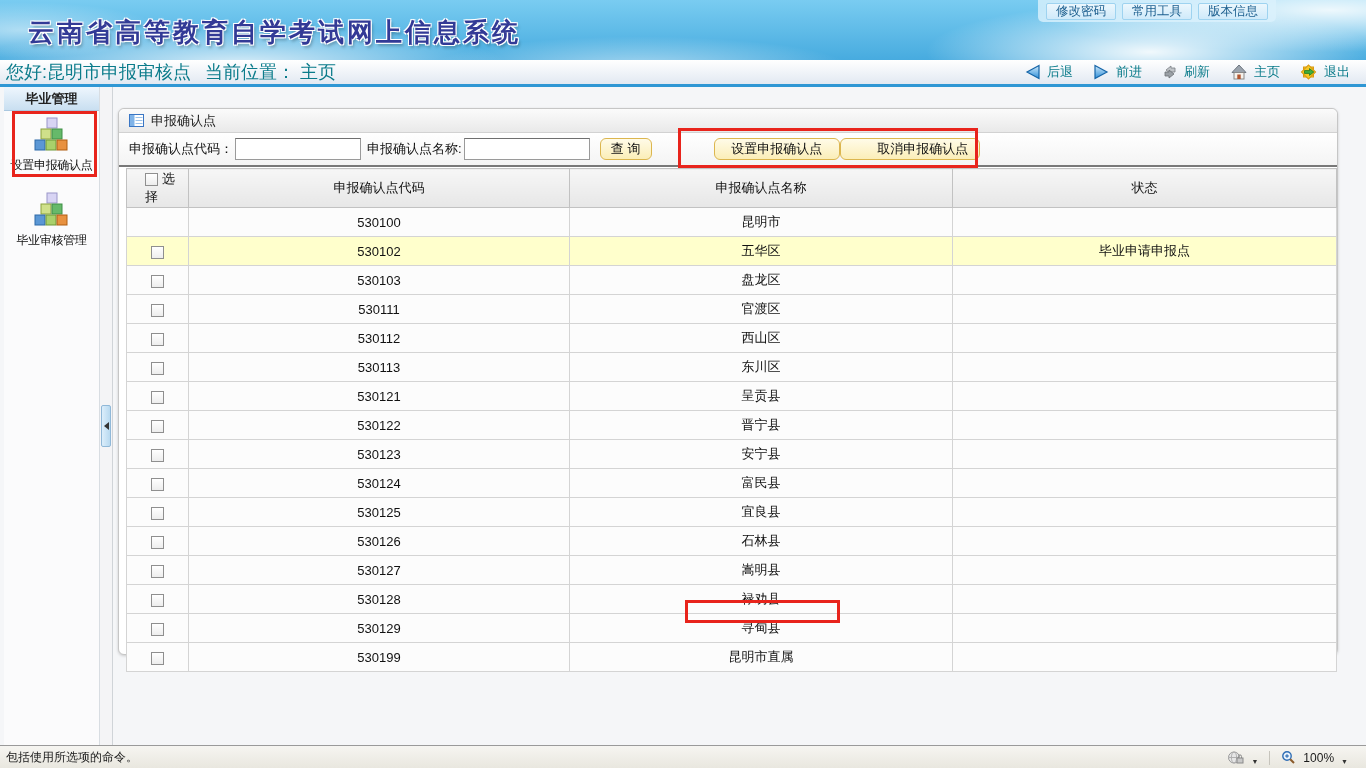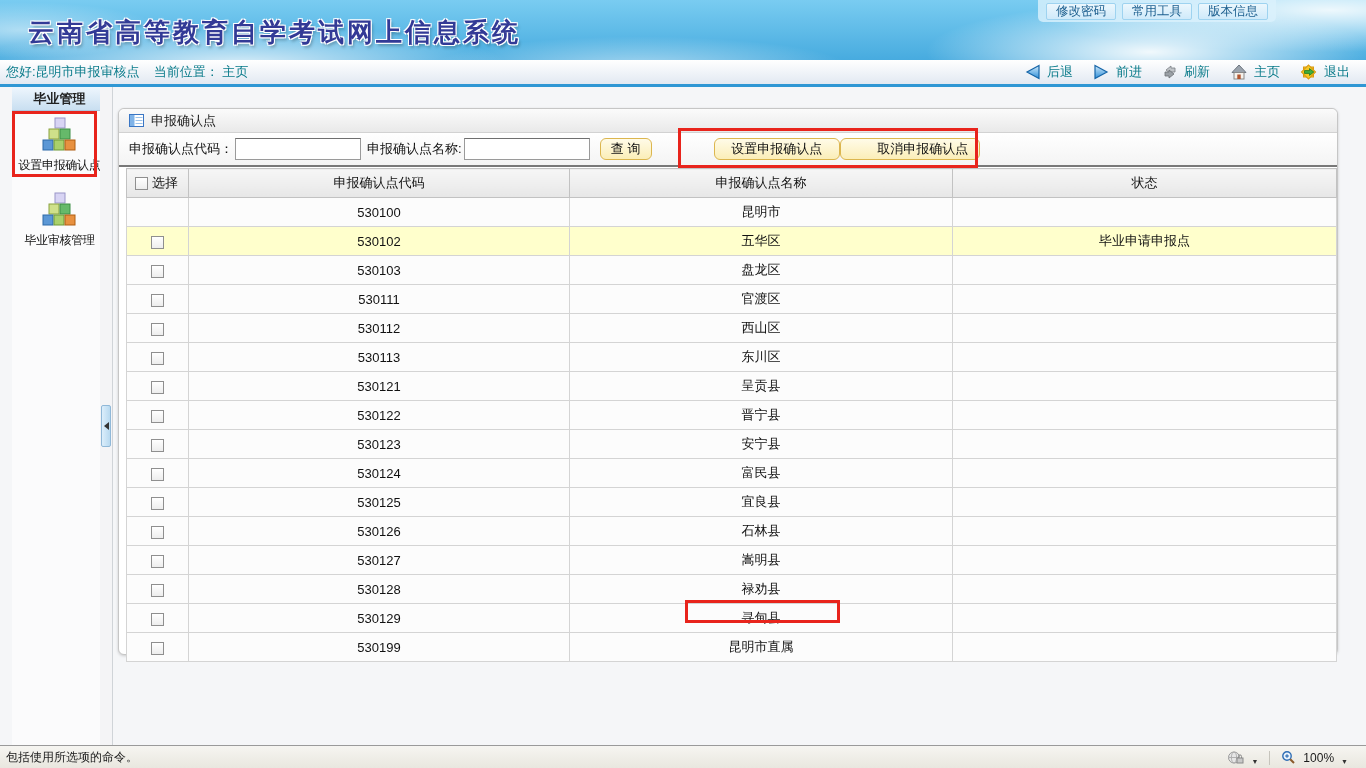--- a/index.html
+++ b/index.html
@@ -20,26 +20,26 @@
     text-shadow:-1px -1px 0 #fff,1px -1px 0 #fff,-1px 1px 0 #fff,1px 1px 0 #fff,2px 3px 3px rgba(0,0,0,.25);}
   .topstrip{position:absolute;left:1038px;top:0;height:22px;display:flex;align-items:center;gap:6px;
     background:rgba(219,241,252,.8);padding:0 8px;border-radius:0 0 5px 5px;}
   .topbtn{height:17px;padding:0 9px;font-size:12.5px;line-height:15px;color:#1b5e8e;cursor:pointer;
     background:linear-gradient(#ecf7fd,#cfeafa);border:1px solid #9ed3f0;border-radius:2px;font-family:inherit;}
 
   
   .toolbar{position:absolute;left:0;top:60px;width:1366px;height:27px;box-sizing:border-box;
     background:linear-gradient(#ffffff,#e2e9f2);border-bottom:3px solid #2f97d4;
     display:flex;align-items:center;justify-content:space-between;padding:0 16px 0 6px;}
-  .greet{font-size:13px;color:#0a7b8a;display:flex;gap:14px;white-space:nowrap;}
+  .greet{font-size:18px;color:#0a7b8a;display:flex;gap:14px;white-space:nowrap;}
   .nav{display:flex;align-items:center;}
   .navitem{display:flex;align-items:center;gap:6px;font-size:13px;color:#0a7b8a;cursor:pointer;margin-left:20px;}
 
   
-  .sidebar{position:absolute;left:12px;top:87px;width:96px;height:658px;box-sizing:border-box;
+  .sidebar{position:absolute;left:4px;top:87px;width:96px;height:658px;box-sizing:border-box;
     background:#fbfbfc;border-right:1px solid #d8dde2;}
   .side-header{height:23px;line-height:23px;text-align:center;font-size:13px;font-weight:bold;color:#222;
     background:linear-gradient(#eef6fd,#c9dff1);border-bottom:1px solid #aac8e0;}
   .side-item{margin-top:6px;text-align:center;cursor:pointer;}
   .side-item + .side-item{margin-top:18px;}
   .side-label{font-size:12px;color:#111;margin-top:2px;letter-spacing:-0.3px;white-space:nowrap;}
 
   
   .splitter{position:absolute;left:100px;top:87px;width:13px;height:658px;box-sizing:border-box;
     background:#f4f4f6;border-right:1px solid #d0d4d8;}
@@ -63,21 +63,21 @@
     font-size:13px;color:#111;cursor:pointer;font-family:inherit;white-space:nowrap;}
   .qbtn{width:52px;margin-left:4px;}
   .abtn1{width:126px;margin-left:62px;}
   .abtn2{width:140px;padding-left:32px;}
 
   
   .grid{position:absolute;left:7px;top:59px;width:1210px;border-collapse:collapse;table-layout:fixed;background:#fff;
     border:1px solid #b0b0b0;}
   .grid th{height:26px;background:linear-gradient(#f6f6f6,#e7e7e7);font-weight:normal;font-size:13px;color:#111;
     border:1px solid #c2c2c2;text-align:center;}
-  .grid th.selcol{text-align:left;padding-left:8px;}
+  .grid th.selcol{text-align:left;padding-left:18px;}
   .grid td{height:26px;font-size:13px;color:#111;text-align:center;border:1px solid #d4d4d4;background:#fcfcfc;
     overflow:hidden;white-space:nowrap;}
   .grid tr.hl td{background:#ffffcc;}
   .cb{display:inline-block;width:13px;height:13px;box-sizing:border-box;vertical-align:middle;
     background:linear-gradient(#ffffff,#ededed);border:1px solid #8f8f8f;cursor:pointer;}
   .thlabel{vertical-align:middle;margin-left:4px;}
 
   
   .statusbar{position:absolute;left:0;top:745px;width:1366px;height:23px;box-sizing:border-box;
     background:linear-gradient(#f6f5f1,#e9e7df);border-top:1px solid #9a9a9a;

